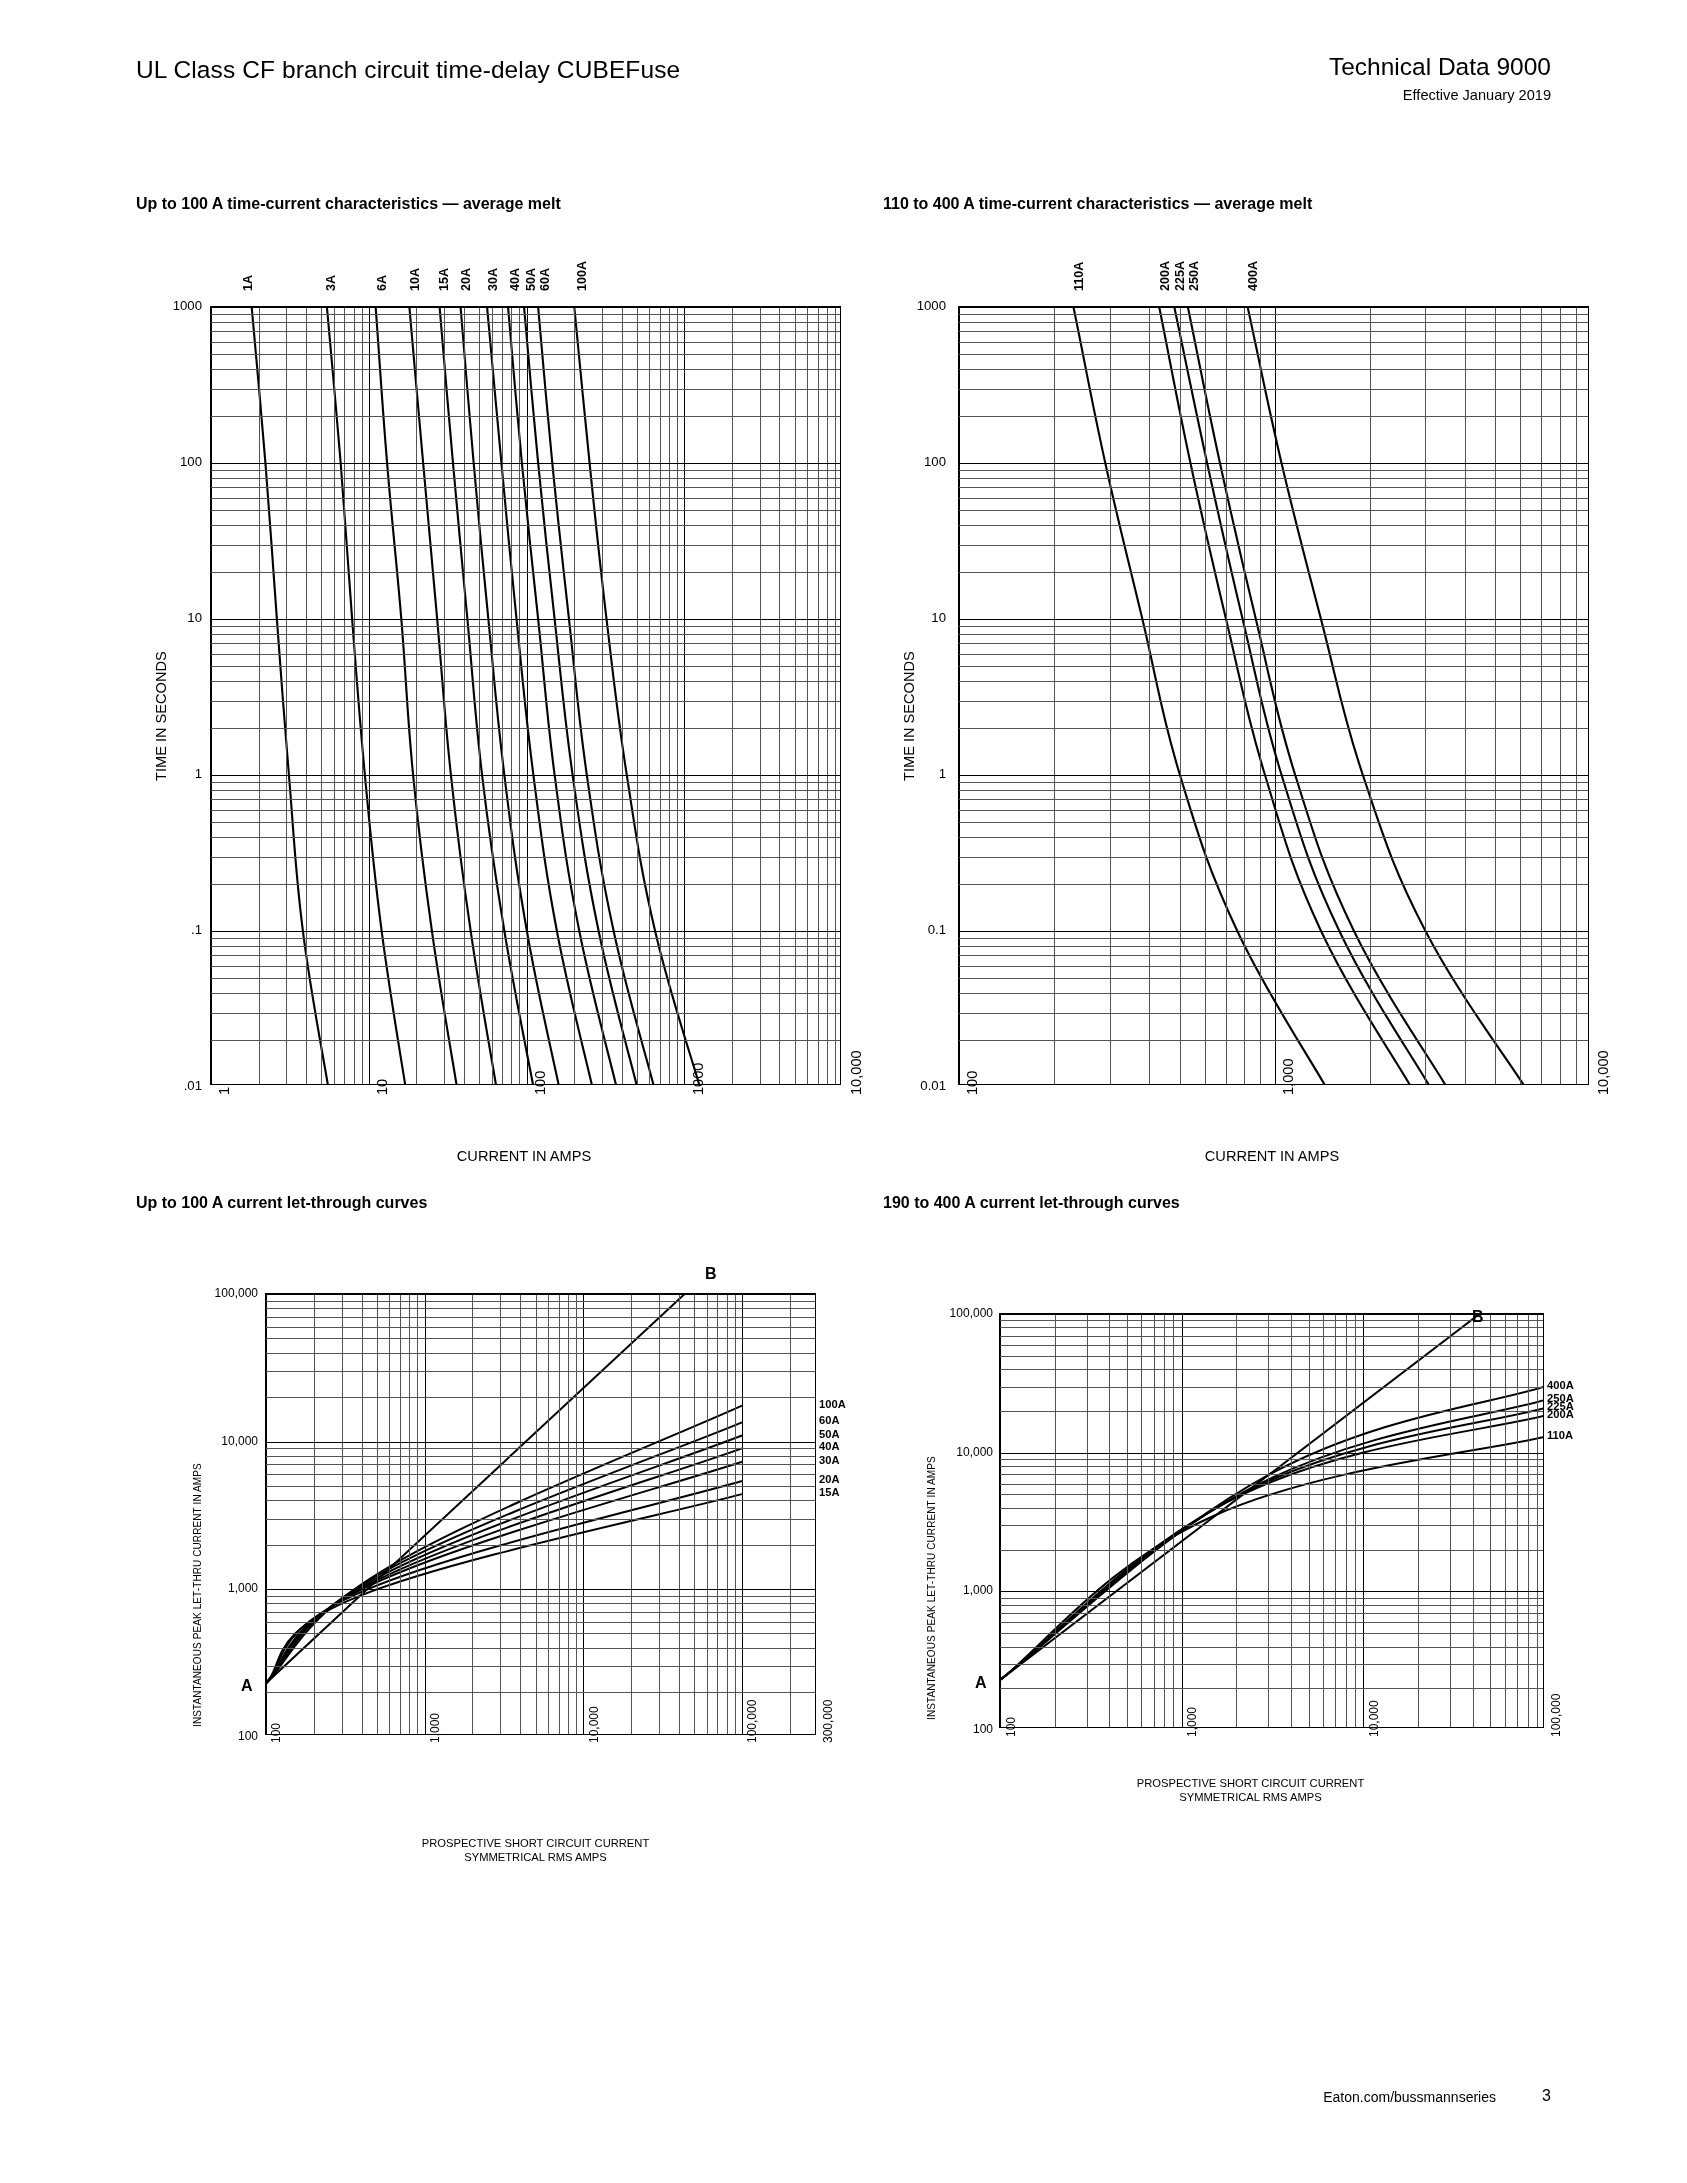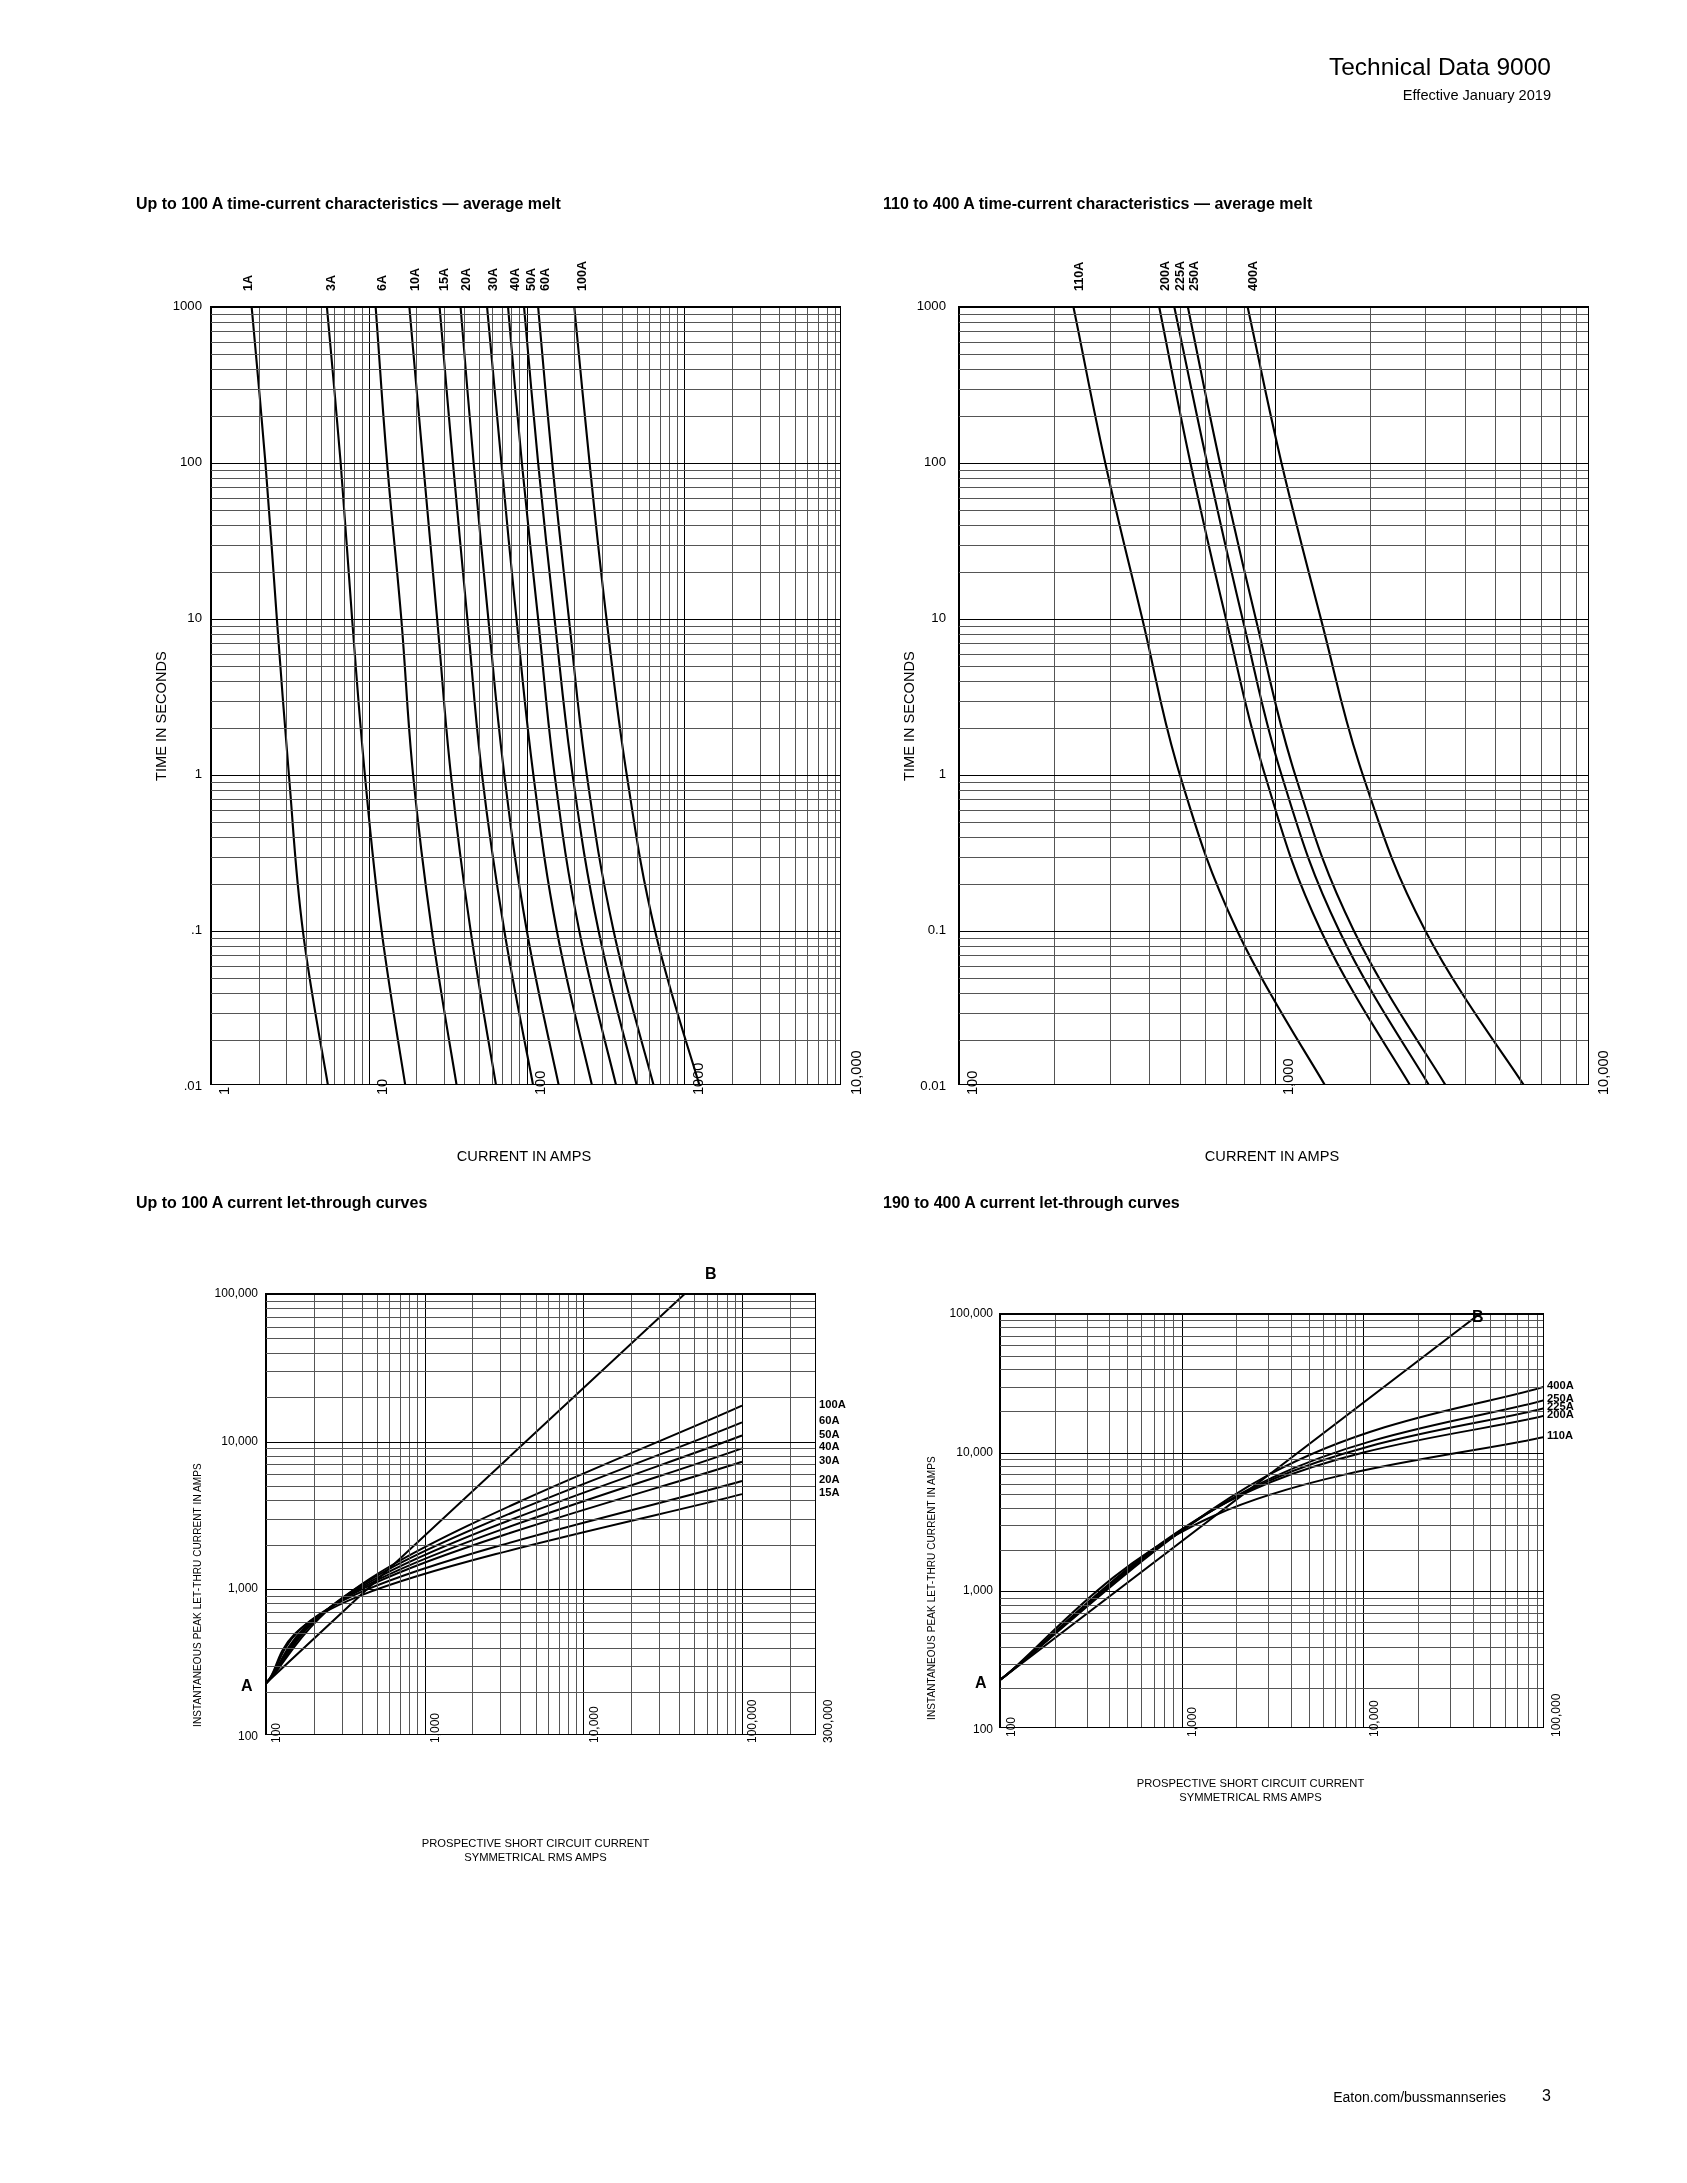--- a/index.html
+++ b/index.html
@@ -13,21 +13,21 @@
   .hdr-right .r2{font-size:14.6px;margin-top:6px;}
 
   .sec-title{position:absolute;font-size:16px;font-weight:bold;}
   #t-tl{left:136px;top:195px;}
   #t-tr{left:883px;top:195px;}
   #t-bl{left:136px;top:1194px;}
   #t-br{left:883px;top:1194px;}
 
   
   .foot{position:absolute;bottom:78px;font-size:14px;}
-  #foot-link{right:181px;}
+  #foot-link{right:191px;}
   #foot-page{right:136px;font-size:16px;}
 
   
   .chart{position:absolute;}
   .plot{position:absolute;border:1.3px solid #000;background:#fff;overflow:hidden;}
   .grid-line{position:absolute;background:#000;}
   .vmaj{width:1.3px;}
   .vmin{width:0.7px;background:#555;}
   .hmaj{height:1.3px;}
   .hmin{height:0.7px;background:#555;}
@@ -45,20 +45,21 @@
   .small-ylab{position:absolute;font-size:12px;text-align:right;}
   .small-xlab{position:absolute;font-size:12px;transform:rotate(-90deg);transform-origin:left top;white-space:nowrap;}
   .vtitle-small{position:absolute;font-size:10px;transform:rotate(-90deg);transform-origin:left top;white-space:nowrap;letter-spacing:0.1px;}
   .htitle-small{position:absolute;font-size:11.2px;text-align:center;line-height:1.25;}
 </style>
 </head>
 <body>
 
 <div class="page">
 
+  <div class="hdr-title">UL Class CF branch circuit time-delay CUBEFuse</div>
   <div class="hdr-right">
     <div class="r1">Technical Data 9000</div>
     <div class="r2">Effective January 2019</div>
   </div>
 
   <div class="sec-title" id="t-tl">Up to 100 A time-current characteristics — average melt</div>
   <div class="sec-title" id="t-tr">110 to 400 A time-current characteristics — average melt</div>
   <div class="sec-title" id="t-bl">Up to 100 A current let-through curves</div>
   <div class="sec-title" id="t-br">190 to 400 A current let-through curves</div>
 

